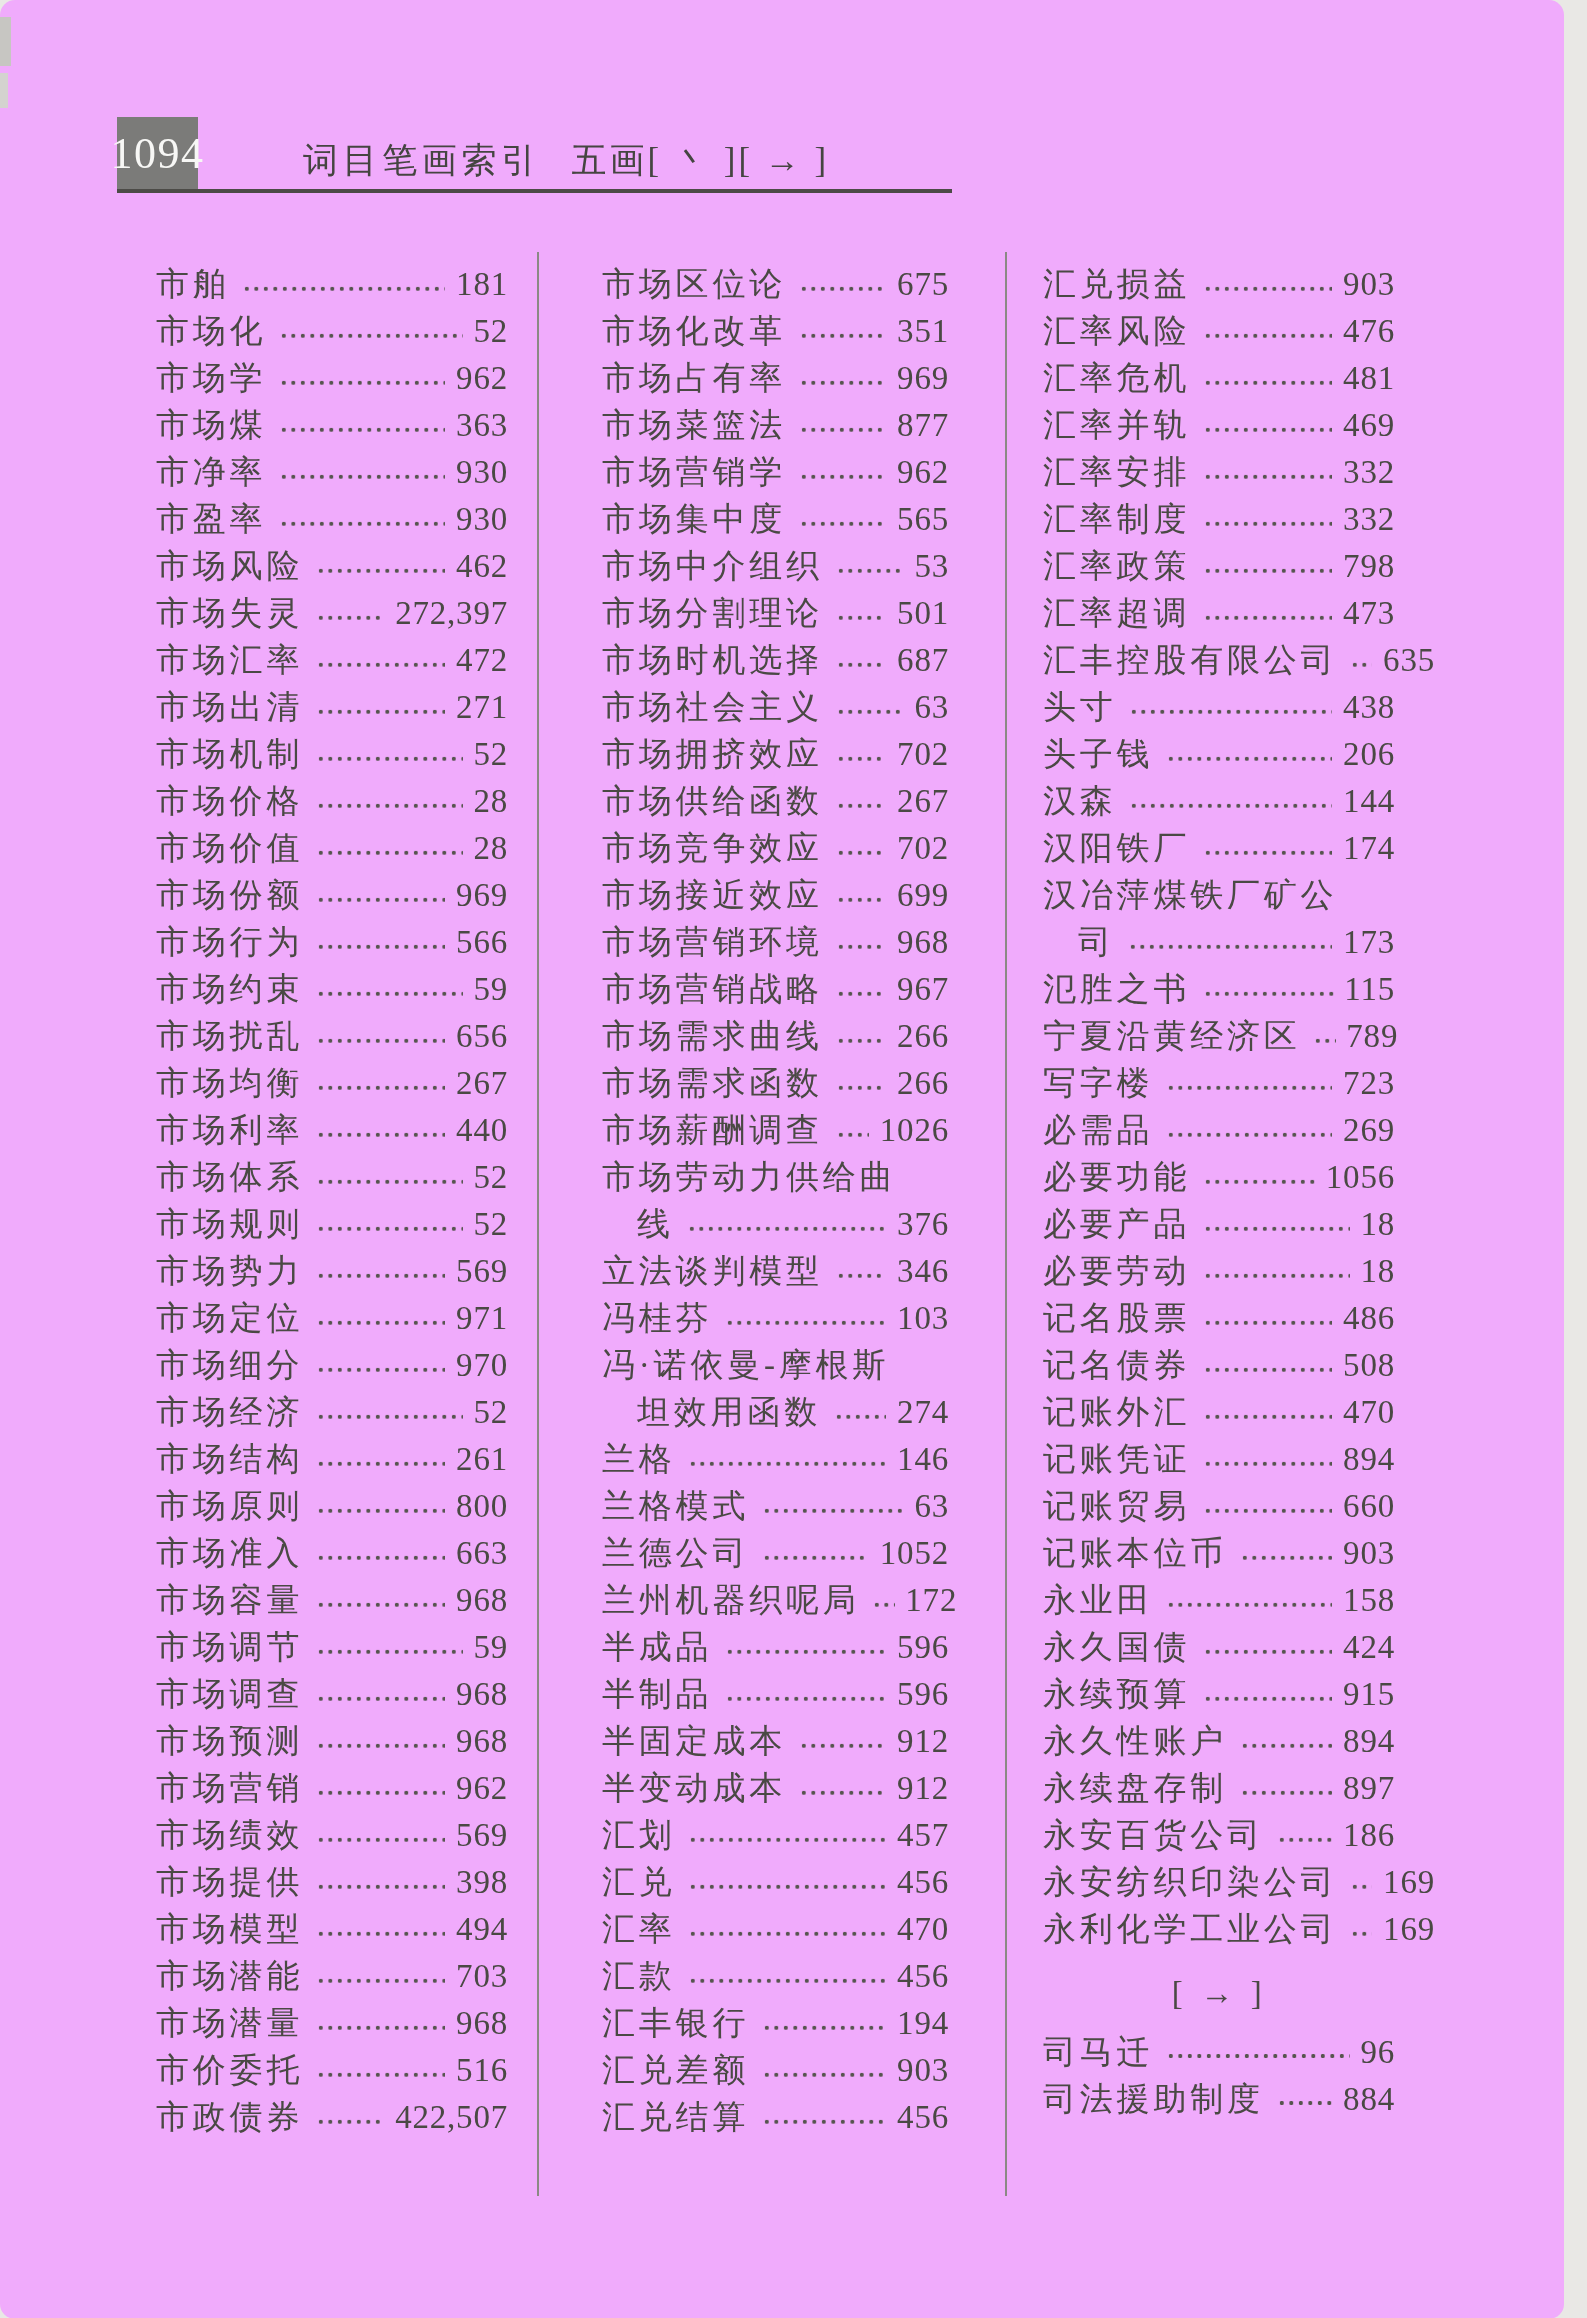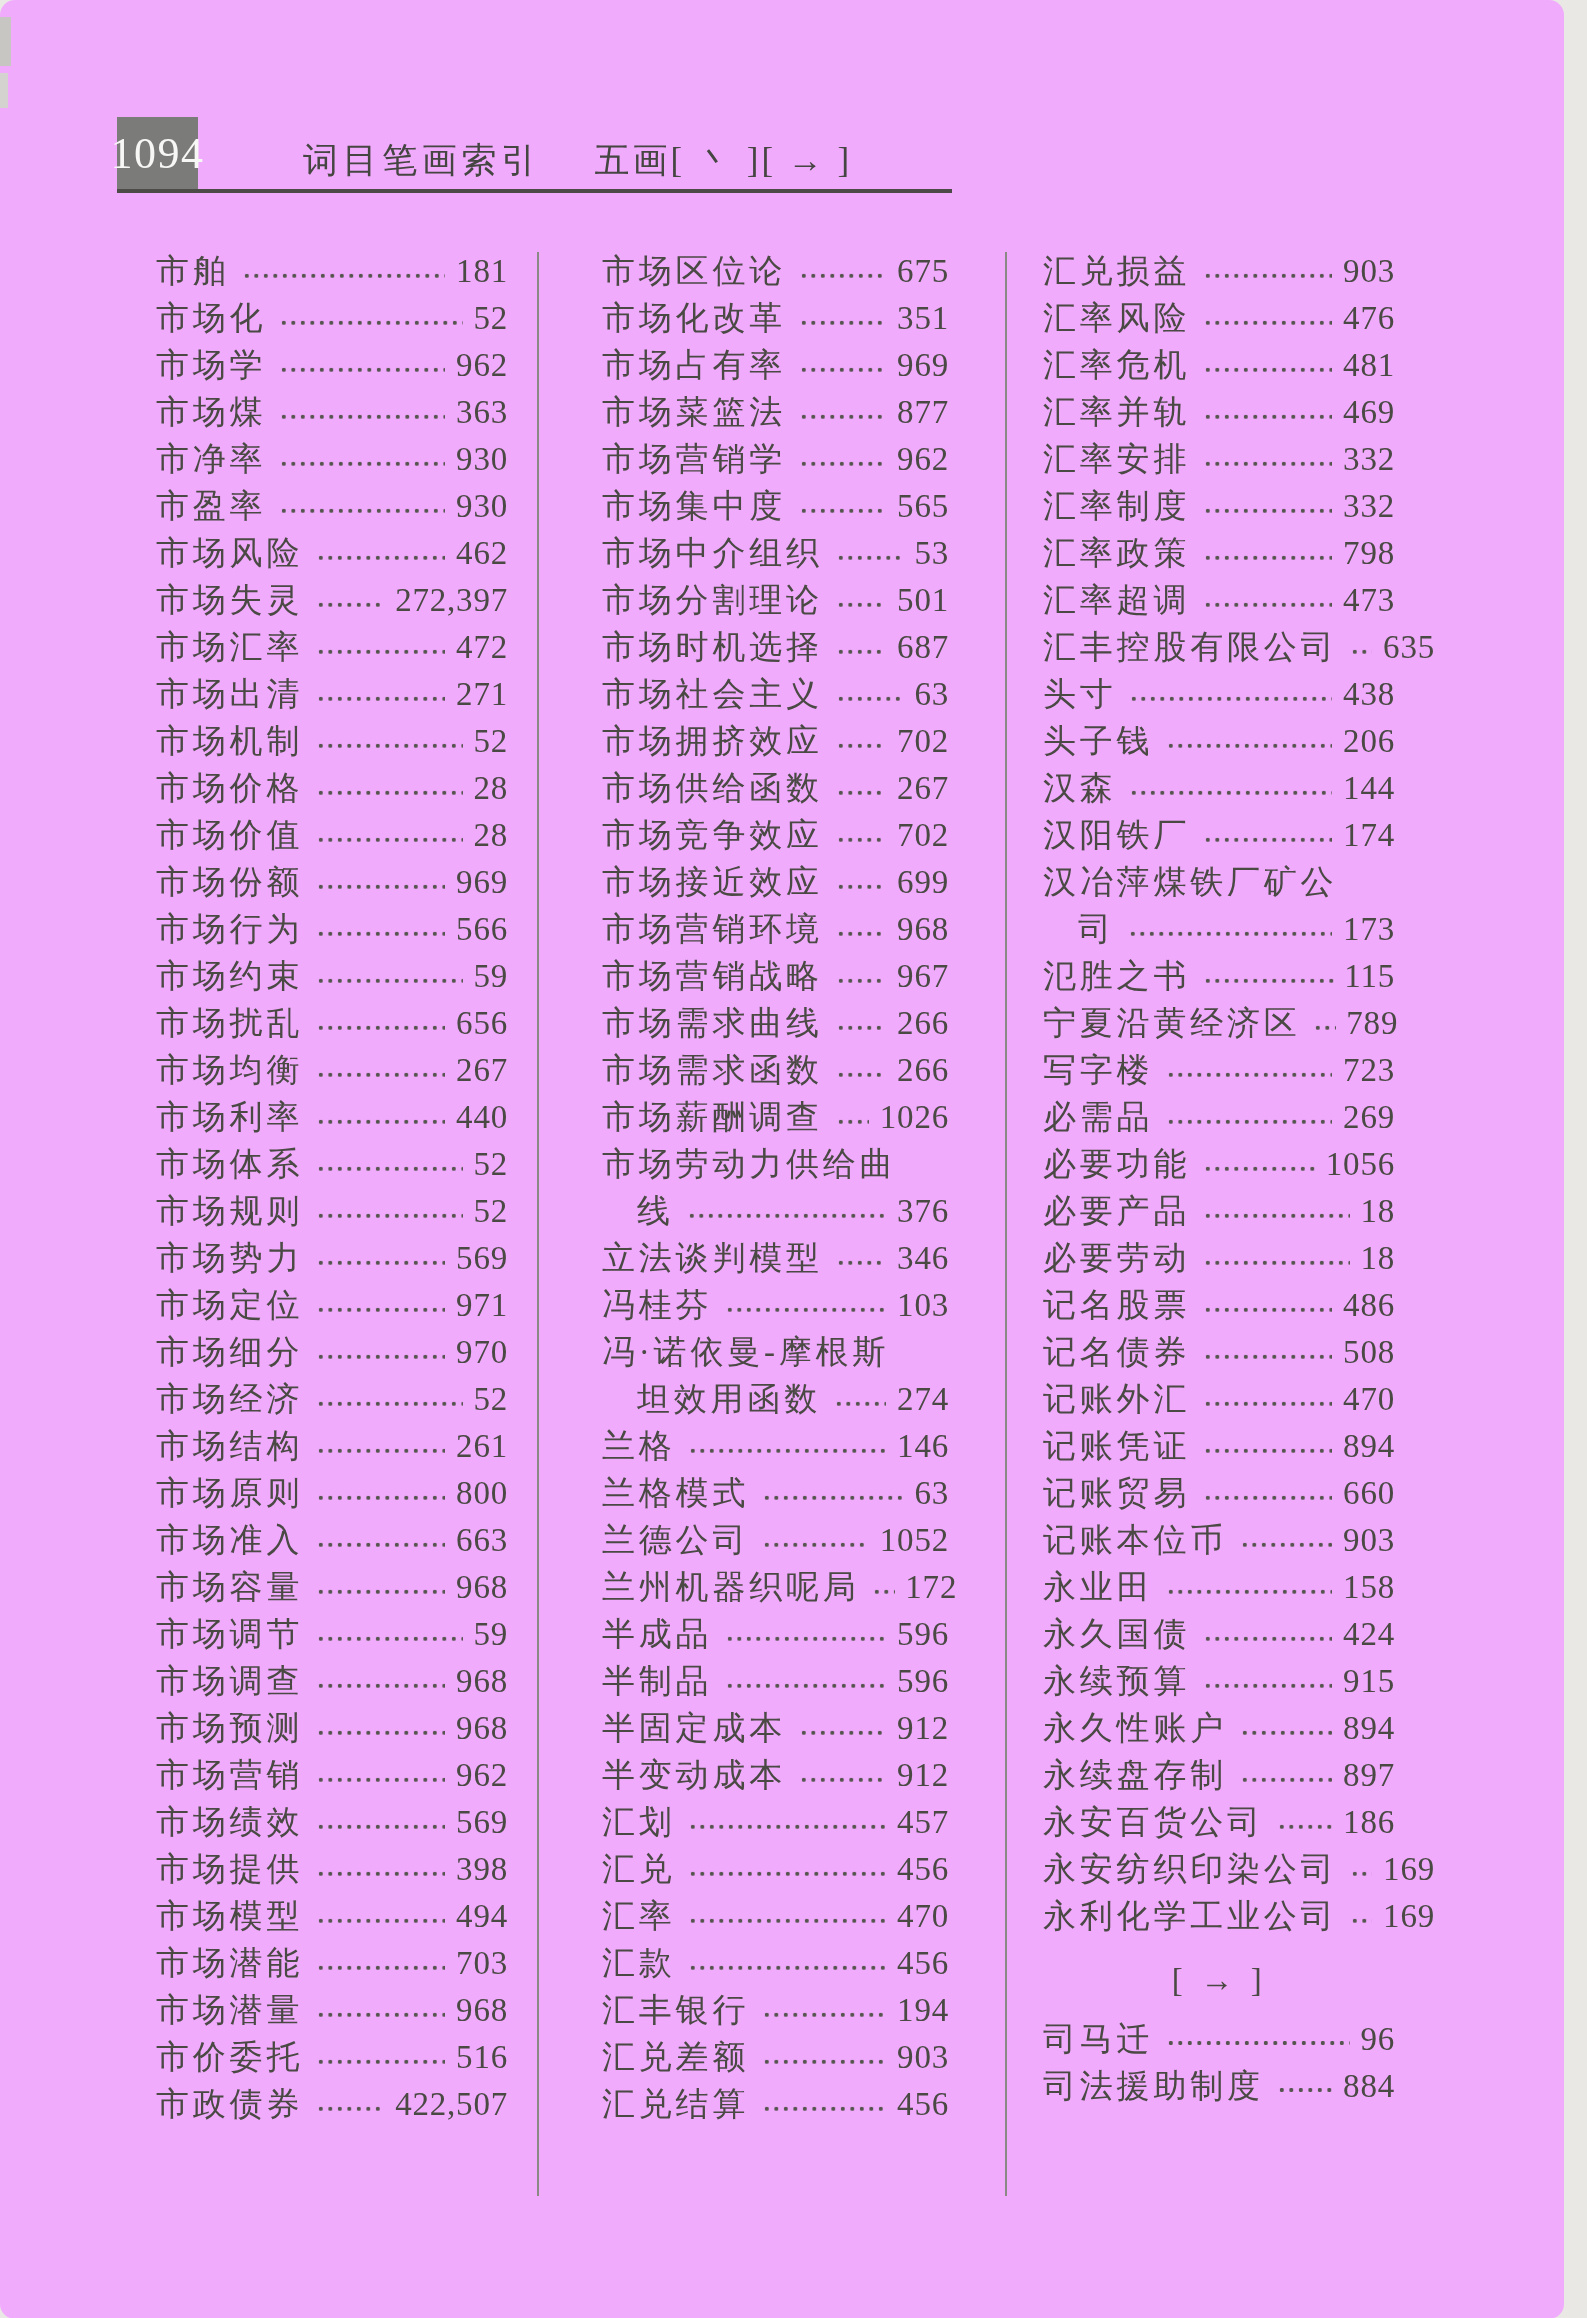--- a/index.html
+++ b/index.html
@@ -19,28 +19,28 @@
   .page-num-box {
     position:absolute; left:117px; top:117px; width:81px; height:72px;
     background:#7b7b79; color:#f7f7f5;
     display:flex; align-items:center; justify-content:center;
     font-size:44px; letter-spacing:1.5px;
   }
   .header-title {
     position:absolute; left:303px; top:137px;
     font-size:35px; color:#454541; white-space:nowrap; letter-spacing:4.6px;
   }
-  .header-section { margin-left:54px; letter-spacing:3px; }
+  .header-section { margin-left:31px; letter-spacing:3px; }
   .header-rule {
     position:absolute; left:117px; top:189px; width:835px; height:3.8px;
     background:#4c4b47;
   }
 
   
-  .col { position:absolute; top:248px; }
+  .col { position:absolute; top:261px; }
   .col-1 { left:156px;  width:352px; }
   .col-2 { left:602px;  width:347px; }
   .col-3 { left:1043px; width:352px; }
   .divider {
     position:absolute; top:252px; width:2.3px; height:1944px; background:#8b8984;
   }
   .divider-1 { left:537px; }
   .divider-2 { left:1005px; }
 
   .row {

